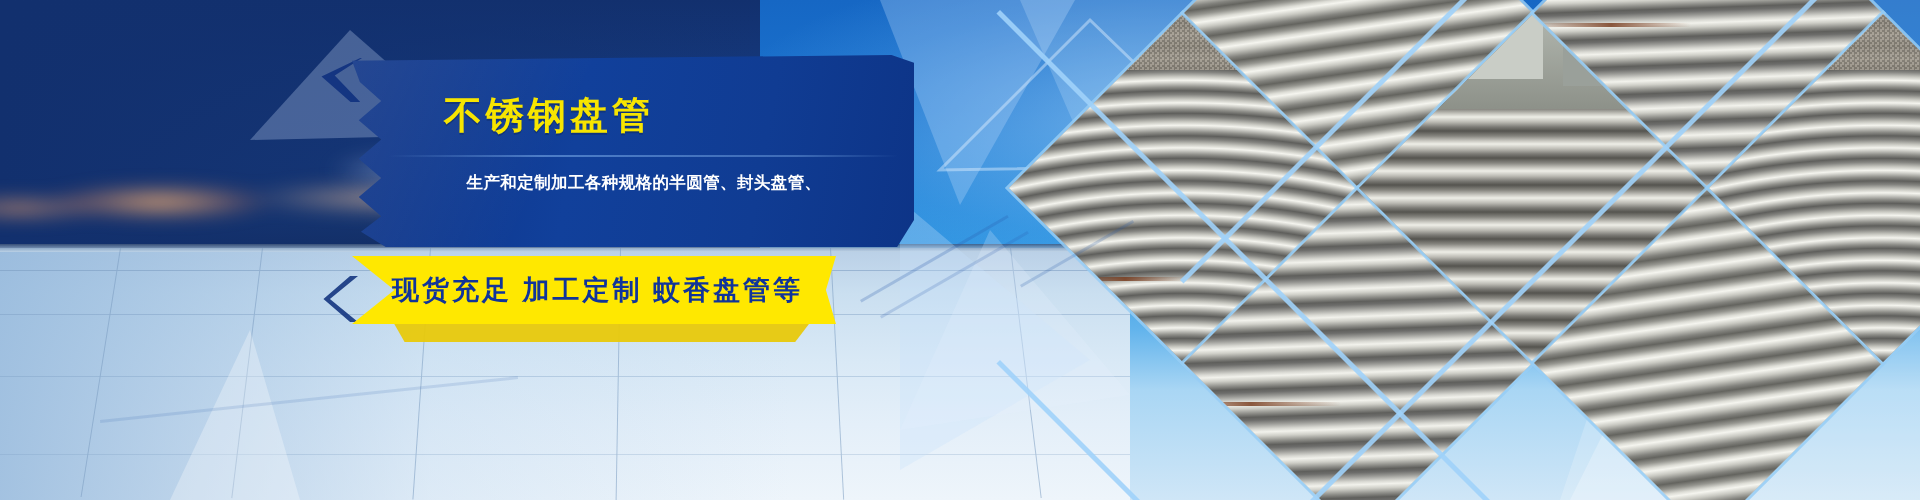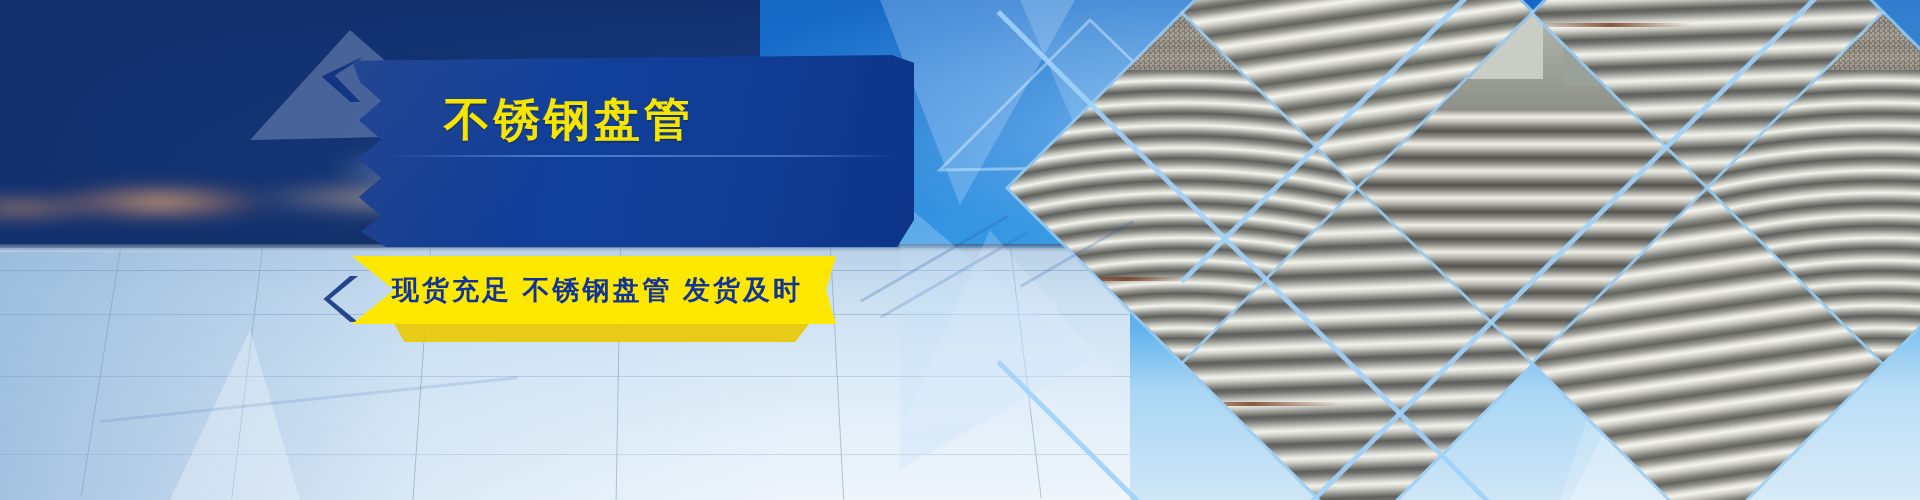--- a/index.html
+++ b/index.html
@@ -150,21 +150,21 @@
     clip-path:polygon(100% 0%, 22% 50%, 100% 100%, 78% 100%, 4% 50%, 78% 0%);
     opacity:.9;
   }
   .panel-divider{
     position:absolute;left:388px;top:155px;width:510px;height:2px;
     background:linear-gradient(90deg,rgba(120,180,255,0) 0%,rgba(150,200,255,.45) 30%,rgba(150,200,255,.35) 80%,rgba(120,180,255,0) 100%);
   }
 
   .title{
     position:absolute;left:444px;top:96px;width:470px;
-    font-size:46px;font-weight:bold;color:#f7e500;letter-spacing:4px;
+    font-size:38px;font-weight:bold;color:#f7e500;letter-spacing:4px;
     line-height:1;white-space:nowrap;
     text-shadow:0 2px 0 rgba(0,0,0,.18);
   }
   .subtitle{
     position:absolute;left:388px;top:168px;width:512px;
     text-align:center;color:#ffffff;font-size:16.5px;font-weight:bold;
     line-height:29px;letter-spacing:.4px;
   }
 
   
@@ -299,20 +299,21 @@
   <div class="stroke" style="left:100px;top:420px;width:420px;transform:rotate(-6deg);opacity:.25;"></div>
 
   <div class="panel-arrow"></div>
   <div class="panel"></div>
   <div class="panel-sheen"></div>
   <div class="panel-divider"></div>
   <div class="panel-arrow2"></div>
 
   <div class="title">不锈钢盘管</div>
   <div class="subtitle">
+    <div>生产和定制加工各种规格的半圆管、封头盘管、</div>
   </div>
 
   <div class="ribbon-shadow"></div>
   <div class="ribbon"></div>
   <div class="ribbon-tail"></div>
-  <div class="ribbon-text">现货充足  不锈钢盘管  发货及时</div>
+  <div class="ribbon-text">现货充足  加工定制  蚊香盘管等</div>
 
 </div>
 
 </body></html>

